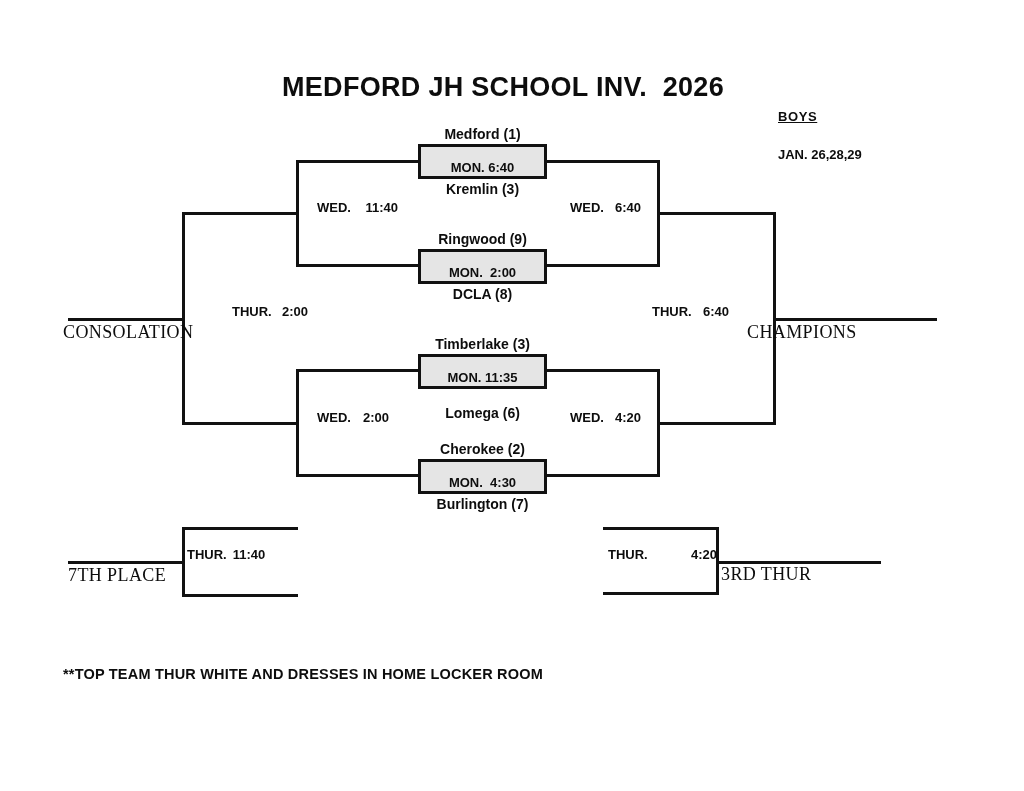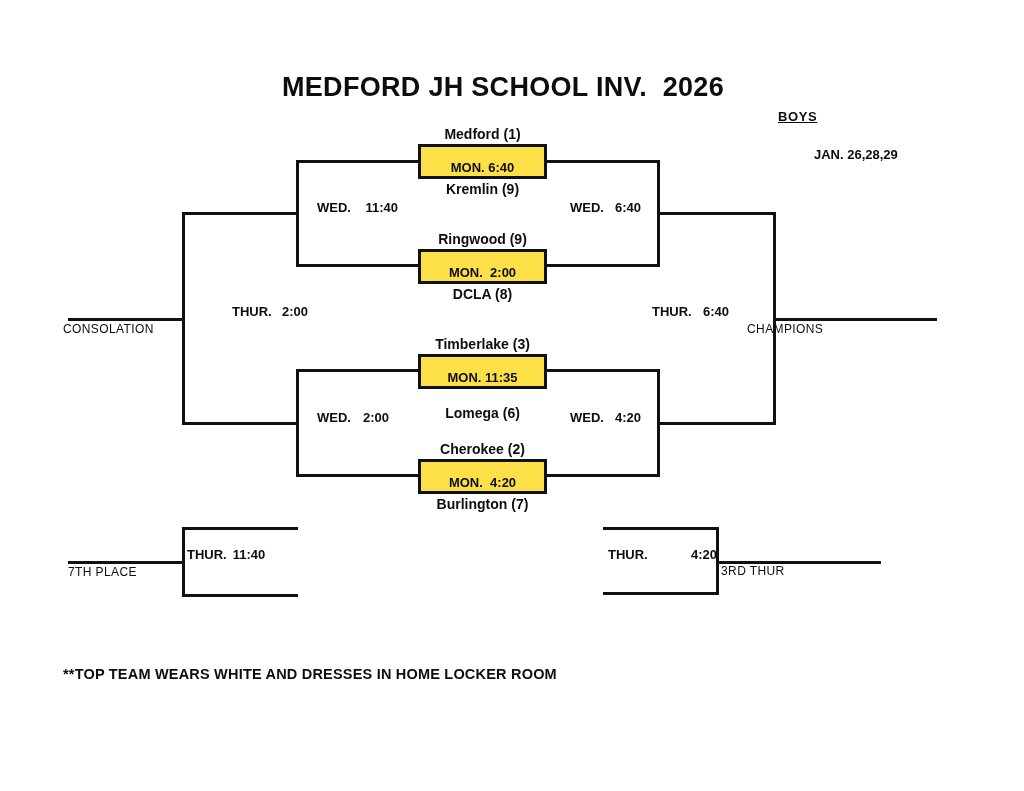--- a/index.html
+++ b/index.html
@@ -11,75 +11,75 @@
   .hline { height:3px; }
   .vline { width:3px; }
   .title {
     position:absolute; top:72px; left:0; width:1006px; text-align:center;
     font-weight:bold; font-size:27px; letter-spacing:0.3px; white-space:pre;
   }
   .boys {
     position:absolute; left:778px; top:109px; font-weight:bold; font-size:13px;
     text-decoration:underline; letter-spacing:0.6px;
   }
-  .dates { position:absolute; left:778px; top:147px; font-weight:bold; font-size:13px;margin-left:36px; }
+  .dates { position:absolute; left:778px; top:147px; font-weight:bold; font-size:13px; }
   .gamebox {
     position:absolute; left:418px; width:129px; height:35px;
-    border:3px solid #111111; box-sizing:border-box; background:#fde047;
+    border:3px solid #111111; box-sizing:border-box; background:#e5e5e5;
   }
   .g1 { top:144px; } .g2 { top:249px; } .g3 { top:354px; } .g4 { top:459px; }
   .gametime {
     position:absolute; left:0; right:0; bottom:1px; text-align:center;
     font-weight:bold; font-size:13px; white-space:pre;
   }
   .team {
     position:absolute; left:397px; width:171px; text-align:center;
     font-weight:bold; font-size:14px; white-space:pre;
   }
   .daytime {
     position:absolute; display:flex; justify-content:space-between;
     font-weight:bold; font-size:13px;
   }
   .daytime.gapped { justify-content:flex-start; gap:6px; }
-  .slotlabel { position:absolute; font-size:12px; letter-spacing:0.4px; }
+  .slotlabel { position:absolute; font-size:18px; letter-spacing:0.4px;font-family:Liberation Serif, serif; }
   .footnote {
     position:absolute; left:63px; top:666px; font-weight:bold;
     font-size:14.5px; letter-spacing:0.2px; white-space:pre;
   }
 </style>
 </head>
 <body>
 
 <div class="page">
 
   <div class="title">MEDFORD JH SCHOOL INV.  2026</div>
   <div class="boys">BOYS</div>
   <div class="dates">JAN. 26,28,29</div>
 
   <div class="team" style="top:126px">Medford (1)</div>
   <div class="gamebox g1">
     <div class="gametime">MON. 6:40</div>
   </div>
-  <div class="team" style="top:181px">Kremlin (9)</div>
+  <div class="team" style="top:181px">Kremlin (3)</div>
 
   <div class="team" style="top:231px">Ringwood (9)</div>
   <div class="gamebox g2">
     <div class="gametime">MON.  2:00</div>
   </div>
   <div class="team" style="top:286px">DCLA (8)</div>
 
   <div class="team" style="top:336px">Timberlake (3)</div>
   <div class="gamebox g3">
     <div class="gametime">MON. 11:35</div>
   </div>
   <div class="team" style="top:405px">Lomega (6)</div>
 
   <div class="team" style="top:441px">Cherokee (2)</div>
   <div class="gamebox g4">
-    <div class="gametime">MON.  4:20</div>
+    <div class="gametime">MON.  4:30</div>
   </div>
   <div class="team" style="top:496px">Burlington (7)</div>
 
   <div class="hline" style="left:296px;top:160px;width:125px"></div>
   <div class="hline" style="left:296px;top:264px;width:125px"></div>
   <div class="vline" style="left:296px;top:160px;height:107px"></div>
   <div class="hline" style="left:182px;top:212px;width:117px"></div>
 
   <div class="hline" style="left:544px;top:160px;width:116px"></div>
   <div class="hline" style="left:544px;top:264px;width:116px"></div>
@@ -143,15 +143,15 @@
   <div class="hline" style="left:603px;top:527px;width:116px"></div>
   <div class="hline" style="left:603px;top:592px;width:116px"></div>
   <div class="vline" style="left:716px;top:527px;height:68px"></div>
   <div class="hline" style="left:716px;top:561px;width:165px"></div>
   <div class="daytime" style="left:608px;top:547px;width:109px">
     <span>THUR.</span>
     <span>4:20</span>
   </div>
   <div class="slotlabel" style="left:721px;top:564px">3RD THUR</div>
 
-  <div class="footnote">**TOP TEAM WEARS WHITE AND DRESSES IN HOME LOCKER ROOM</div>
+  <div class="footnote">**TOP TEAM THUR WHITE AND DRESSES IN HOME LOCKER ROOM</div>
 
 </div>
 
 </body></html>

